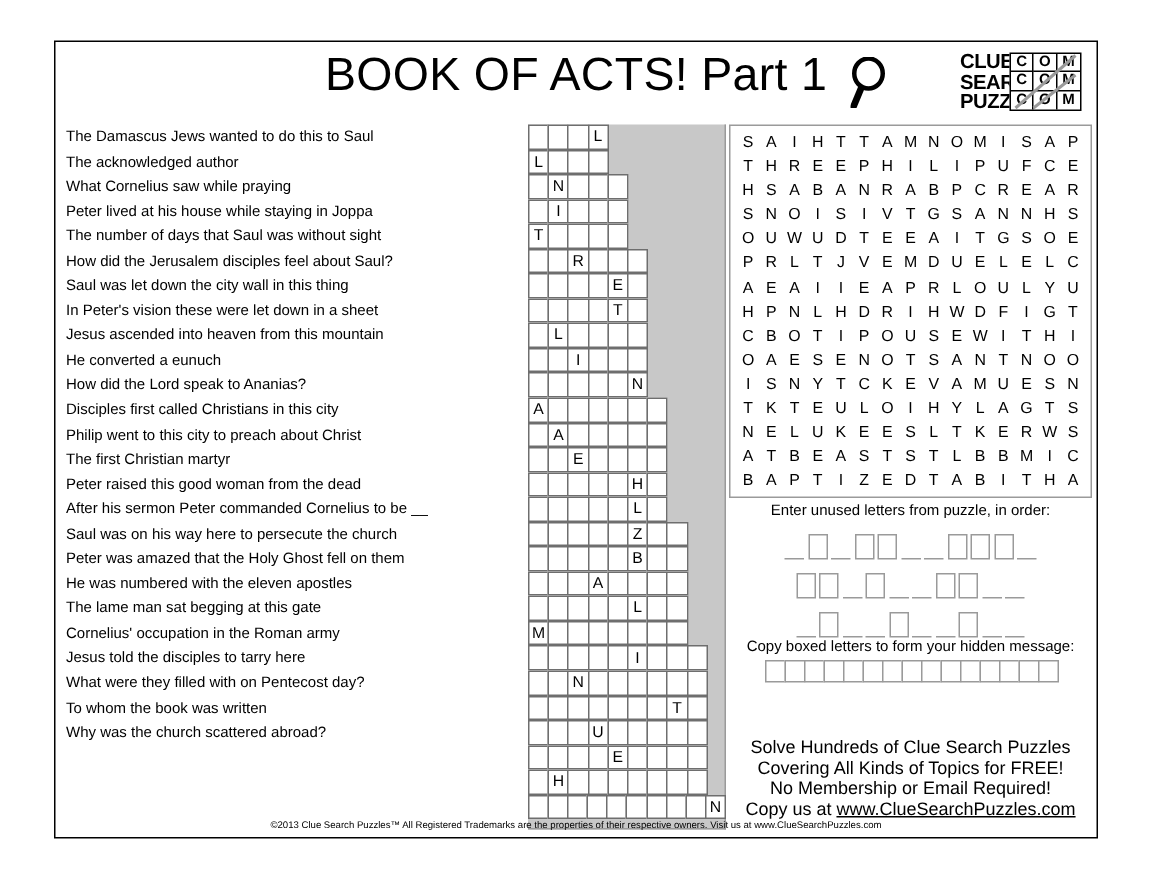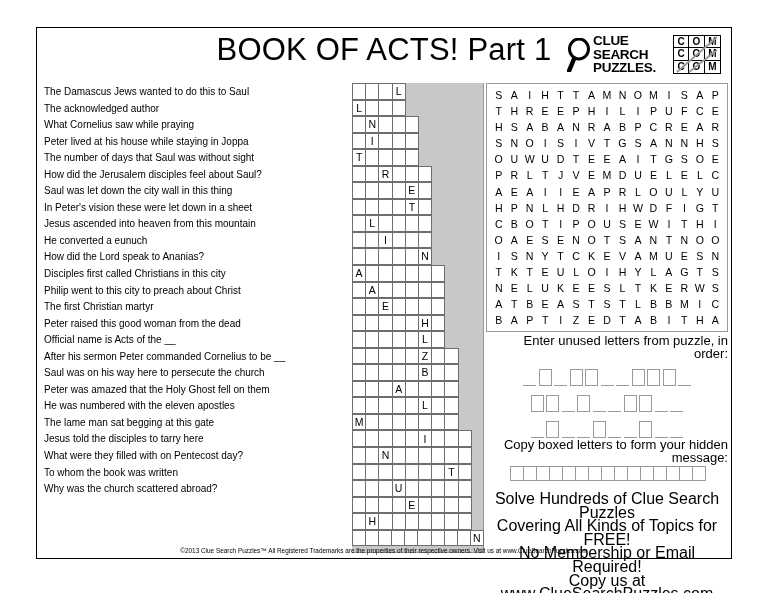--- a/index.html
+++ b/index.html
@@ -63,20 +63,21 @@
     left: 26px;
     top: 2px;
     width: 78px;
     text-align: left;
     line-height: 13.5px;
   }
   #logo-words div {
     font-size: 13.5px;
     font-weight: bold;
     letter-spacing: -0.3px;
+    margin-left: 47px;
   }
   #logo-grid {
     position: absolute;
     left: 106px;
     top: 3px;
     width: 48px;
     height: 39px;
     border: 1px solid #000;
     box-sizing: border-box;
     display: grid;
@@ -175,22 +176,22 @@
   }
 
   
   #answers {
     position: absolute;
     left: 449px;
     top: 306px;
     width: 242px;
   }
   .ans-label {
-    text-align: right;
-    font-size: 13px;
+    text-align: center;
+    font-size: 10px;
     line-height: 13px;
   }
   .ans-line {
     display: flex;
     justify-content: center;
     align-items: flex-end;
     height: 26px;
     gap: 2.5px;
   }
   .slot-box {
@@ -222,21 +223,21 @@
 
   
   #promo {
     position: absolute;
     left: 449px;
     top: 464px;
     width: 242px;
     text-align: center;
   }
   #promo div {
-    font-size: 16px;
+    font-size: 12px;
     line-height: 13.6px;
   }
   #promo .link { text-decoration: underline; }
 
   
   #footer {
     position: absolute;
     left: 0;
     bottom: 3px;
     width: 100%;
@@ -290,26 +291,26 @@
       <div class="clue">How did the Jerusalem disciples feel about Saul?</div>
       <div class="clue">Saul was let down the city wall in this thing</div>
       <div class="clue">In Peter's vision these were let down in a sheet</div>
       <div class="clue">Jesus ascended into heaven from this mountain</div>
       <div class="clue">He converted a eunuch</div>
       <div class="clue">How did the Lord speak to Ananias?</div>
       <div class="clue">Disciples first called Christians in this city</div>
       <div class="clue">Philip went to this city to preach about Christ</div>
       <div class="clue">The first Christian martyr</div>
       <div class="clue">Peter raised this good woman from the dead</div>
-      <div class="clue">Official name is Acts of the __</div>
       <div class="clue">After his sermon Peter commanded Cornelius to be __</div>
       <div class="clue">Saul was on his way here to persecute the church</div>
       <div class="clue">Peter was amazed that the Holy Ghost fell on them</div>
       <div class="clue">He was numbered with the eleven apostles</div>
       <div class="clue">The lame man sat begging at this gate</div>
+      <div class="clue">Cornelius' occupation in the Roman army</div>
       <div class="clue">Jesus told the disciples to tarry here</div>
       <div class="clue">What were they filled with on Pentecost day?</div>
       <div class="clue">To whom the book was written</div>
       <div class="clue">Why was the church scattered abroad?</div>
     </div>
 
   <div id="crossword">
       <div class="cw-row">
         <div class="cw-cell"></div>
         <div class="cw-cell"></div>

